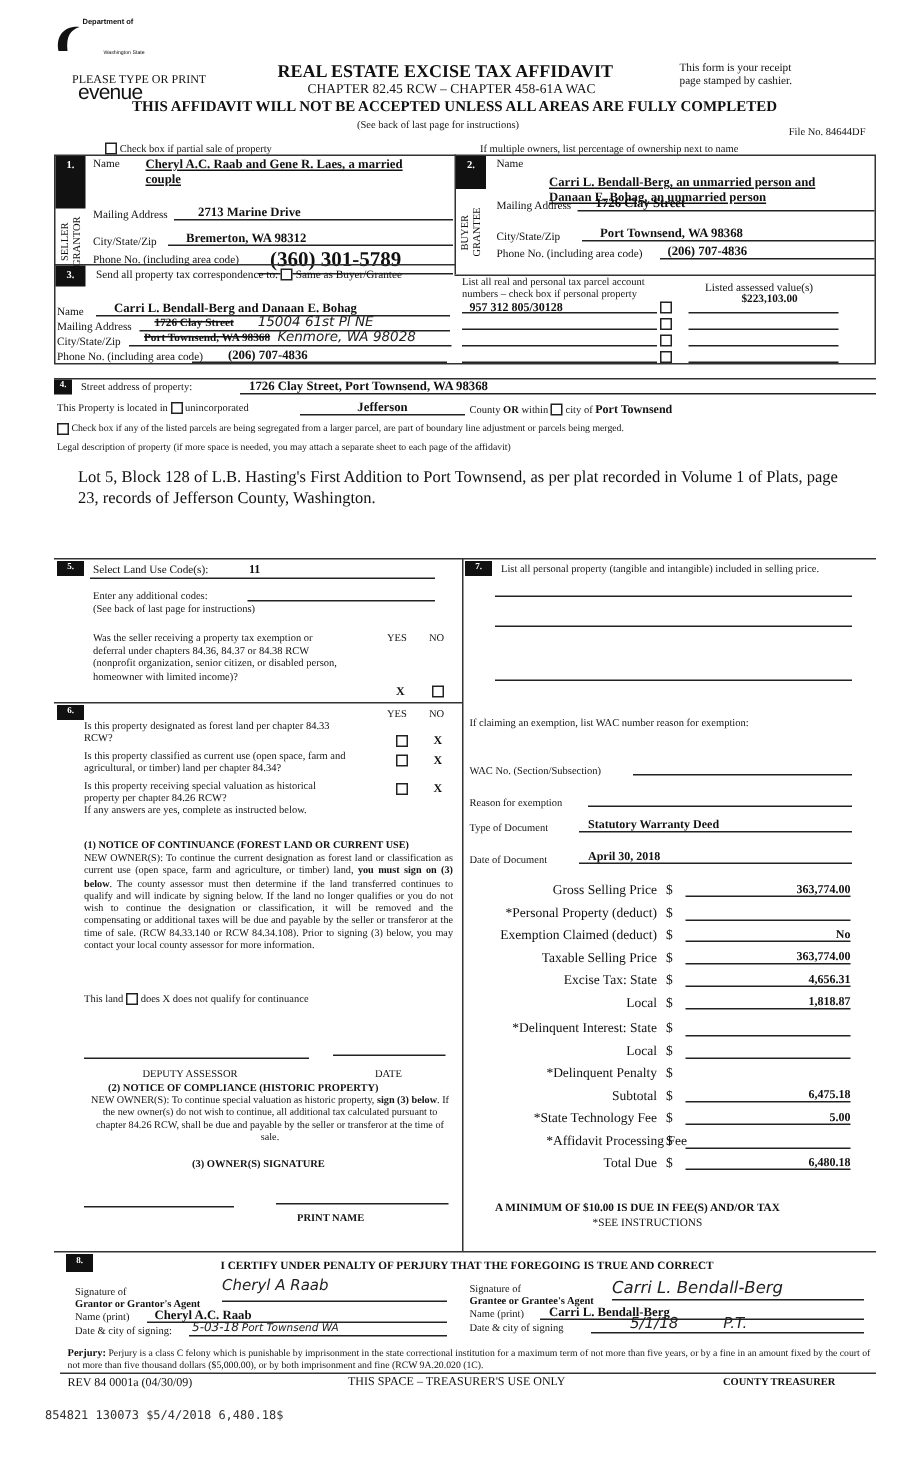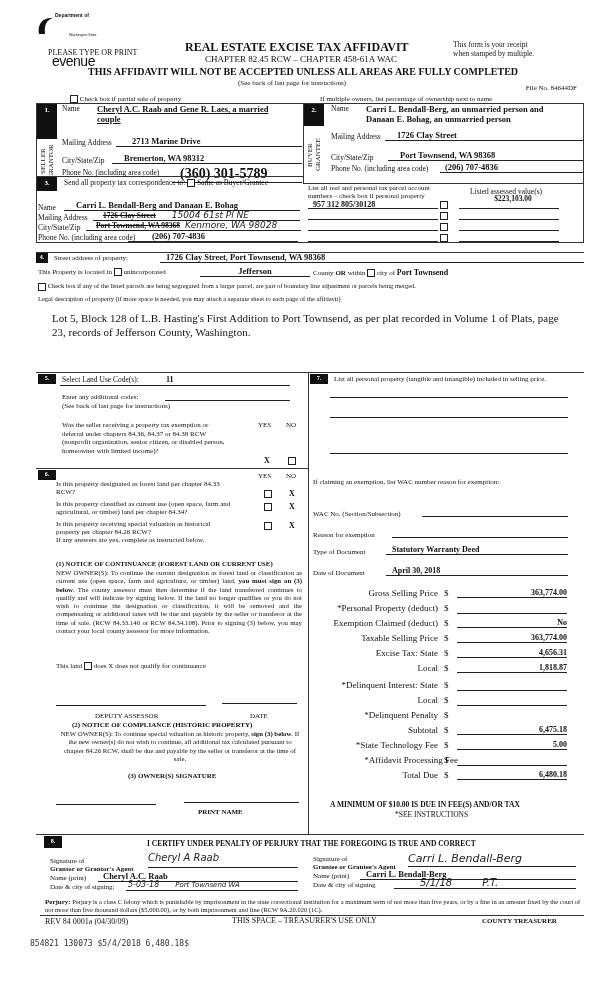--- a/index.html
+++ b/index.html
@@ -27,21 +27,21 @@
   </svg>
   <div class="abs" style="left:20px;top:0;font-family:'Liberation Sans',sans-serif;font-size:5px;font-weight:bold;">Department of</div>
   <div class="abs" style="left:17px;top:5px;font-family:'Liberation Sans',sans-serif;font-size:14px;font-weight:normal;letter-spacing:-0.5px;margin-top:36px;">evenue</div>
   <div class="abs" style="left:34px;top:21px;font-family:'Liberation Sans',sans-serif;font-size:3.5px;">Washington State</div>
 </div>
 <div class="abs" style="left:48px;top:48px;font-size:8px;">PLEASE TYPE OR PRINT</div>
 <div class="abs b" style="left:185px;top:40px;font-size:12px;">REAL ESTATE EXCISE TAX AFFIDAVIT</div>
 <div class="abs" style="left:205px;top:54px;font-size:9px;">CHAPTER 82.45 RCW – CHAPTER 458-61A WAC</div>
 <div class="abs" style="left:453px;top:40px;font-size:7.5px;line-height:9px;">
   <div>This form is your receipt</div>
-    <div>when stamped by multiple.</div>
+    <div>page stamped by cashier.</div>
 </div>
 <div class="abs b" style="left:88px;top:66px;font-size:10px;">THIS AFFIDAVIT WILL NOT BE ACCEPTED UNLESS ALL AREAS ARE FULLY COMPLETED</div>
 <div class="abs" style="left:238px;top:79px;font-size:7px;">(See back of last page for instructions)</div>
 <div class="abs" style="right:23px;top:84px;font-size:7px;">File No. 84644DF</div>
 <div class="abs" style="left:70px;top:95px;font-size:7px;">
   <span class="cb"></span>
   <span>Check box if partial sale of property</span>
 </div>
 <div class="abs" style="left:320px;top:95px;font-size:7px;">If multiple owners, list percentage of ownership next to name</div>
 
@@ -59,21 +59,21 @@
 <div class="abs" style="left:62px;top:138px;font-size:7.5px;">Mailing Address</div>
 <div class="abs b ul" style="left:116px;top:136px;width:186px;font-size:8.5px;padding-left:16px;">2713 Marine Drive</div>
 <div class="abs" style="left:62px;top:156px;font-size:7.5px;">City/State/Zip</div>
 <div class="abs b ul" style="left:112px;top:153px;width:190px;font-size:8.5px;padding-left:12px;">Bremerton, WA 98312</div>
 <div class="abs" style="left:62px;top:168px;font-size:7.5px;">Phone No. (including area code)</div>
 <div class="abs b ul" style="left:172px;top:166px;width:130px;font-size:14px;padding-left:8px;">(360) 301-5789</div>
 
 <div class="abs num" style="left:304px;top:104px;width:20px;height:22px;padding-top:2px;">2.</div>
 <div class="abs vert" style="left:306px;top:130px;width:16px;height:50px;"><span>BUYER</span><br><span>GRANTEE</span></div>
 <div class="abs" style="left:331px;top:104px;font-size:7.5px;">Name</div>
-<div class="abs b" style="left:366px;top:104px;font-size:8.5px;line-height:10px;">
+<div class="abs b" style="left:366px;top:116px;font-size:8.5px;text-decoration:underline;line-height:10px;">
   <div>Carri L. Bendall-Berg, an unmarried person and</div>
     <div>Danaan E. Bohag, an unmarried person</div>
 </div>
 <div class="abs" style="left:331px;top:132px;font-size:7.5px;">Mailing Address</div>
 <div class="abs b ul" style="left:385px;top:130px;width:198px;font-size:8.5px;padding-left:12px;">1726 Clay Street</div>
 <div class="abs" style="left:331px;top:153px;font-size:7.5px;">City/State/Zip</div>
 <div class="abs b ul" style="left:388px;top:150px;width:195px;font-size:8.5px;padding-left:12px;">Port Townsend, WA 98368</div>
 <div class="abs" style="left:331px;top:164px;font-size:7.5px;">Phone No. (including area code)</div>
 <div class="abs b ul" style="left:440px;top:162px;width:143px;font-size:8.5px;padding-left:5px;">(206) 707-4836</div>
 
@@ -301,21 +301,21 @@
 <div class="abs" style="left:50px;top:857px;font-size:7px;line-height:8px;">
     <div>Signature of</div>
     <div class="b">Grantor or Grantor's Agent</div>
   </div>
 <div class="abs hand ul" style="left:148px;top:852px;width:150px;font-size:10px;height:16px;">Cheryl A Raab</div>
 <div class="abs" style="left:50px;top:874px;font-size:7px;">Name (print)</div>
 <div class="abs b ul" style="left:98px;top:871px;width:200px;font-size:8.5px;padding-left:5px;">Cheryl A.C. Raab</div>
 <div class="abs" style="left:50px;top:883px;font-size:7px;">Date &amp; city of signing:</div>
 <div class="abs ul" style="left:126px;top:880px;width:172px;height:11px;">
   <span class="hand" style="font-size:8px;margin-left:2px;">5-03-18</span>
-  <span class="hand" style="font-size:7px;margin-left:14px;">Port Townsend WA</span>
+  <span class="hand" style="font-size:7px;">Port Townsend WA</span>
 </div>
 
 <div class="abs" style="left:313px;top:855px;font-size:7px;line-height:8px;">
     <div>Signature of</div>
     <div class="b">Grantee or Grantee's Agent</div>
   </div>
 <div class="abs hand ul" style="left:408px;top:852px;width:168px;font-size:11px;height:15px;">Carri L. Bendall-Berg</div>
 <div class="abs" style="left:313px;top:872px;font-size:7px;">Name (print)</div>
 <div class="abs b ul" style="left:360px;top:869px;width:216px;font-size:8.5px;padding-left:6px;">Carri L. Bendall-Berg</div>
 <div class="abs" style="left:313px;top:881px;font-size:7px;">Date &amp; city of signing</div>

